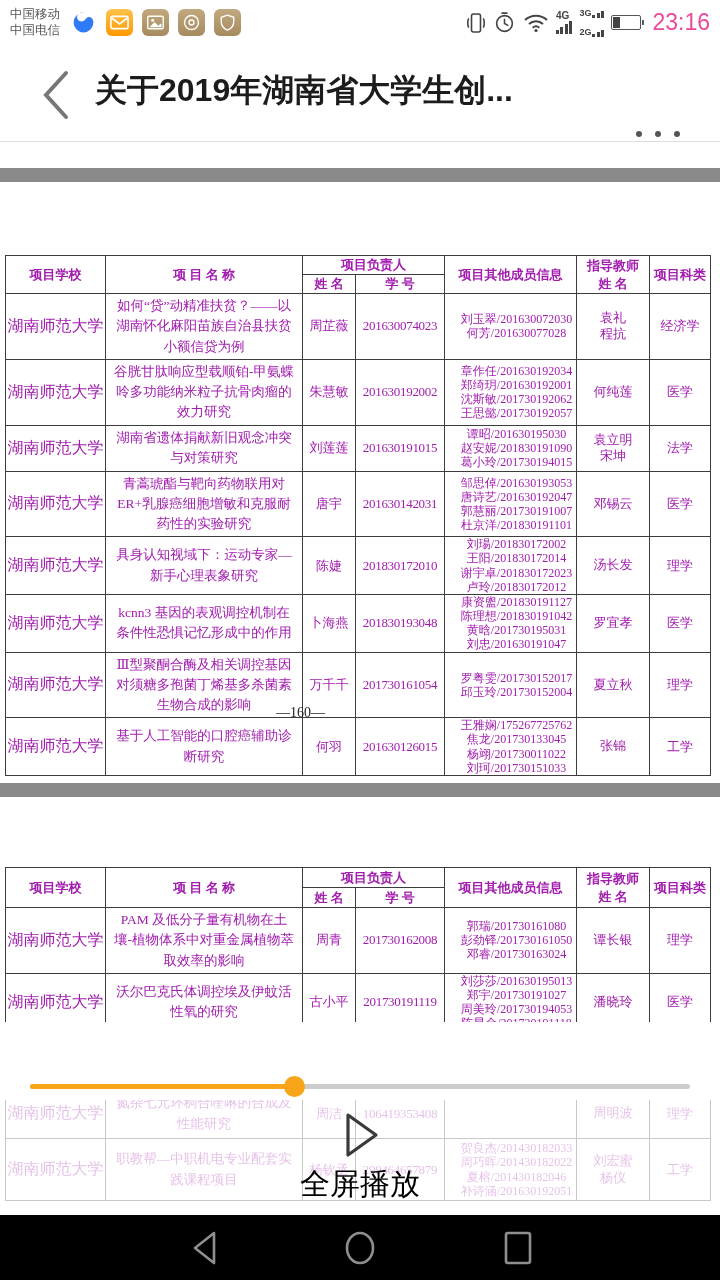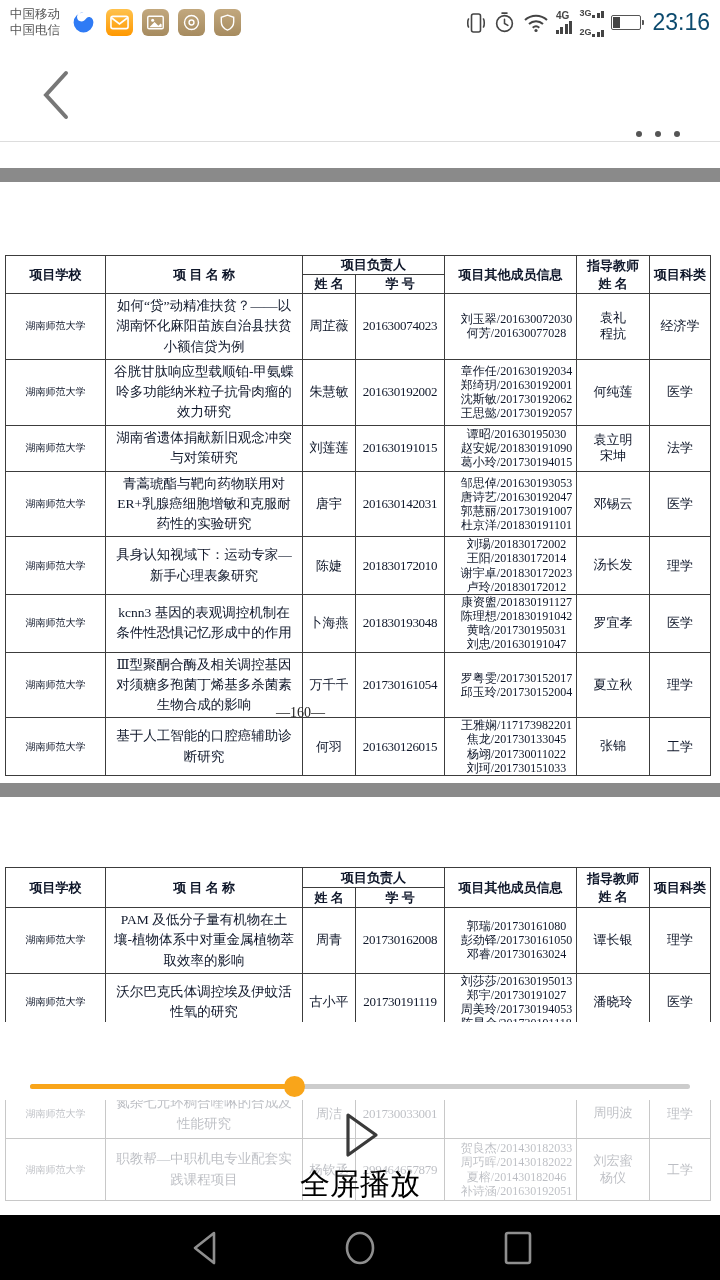--- a/index.html
+++ b/index.html
@@ -23,44 +23,44 @@
   .bars { display:flex; align-items:flex-end; gap:1.5px; }
   .bars i { width:3px; background:#444; display:block; }
   .net2 { display:flex; flex-direction:column; gap:10px; }
   .net2 .row { display:flex; align-items:flex-end; gap:1px; }
   .net2 .row span { font-size:9px; font-weight:bold; color:#444; line-height:1; }
   .battery { width:30px; height:15px; border:1.5px solid #555; border-radius:2px;
              position:relative; }
   .battery::after { content:""; position:absolute; right:-4px; top:3.5px; width:2.5px;
              height:5px; background:#555; border-radius:0 1px 1px 0; }
   .battery .lvl { position:absolute; left:1px; top:1px; bottom:1px; width:7px; background:#444; }
-  .clock-txt { font-size:23px; color:#0c4a6e; margin-left:4px; }
+  .clock-txt { font-size:23px; color:#ec4899; margin-left:4px; }
 
   
   .header { position:absolute; top:45px; left:0; width:720px; height:97px;
             background:#fff; border-bottom:1px solid #ddd; }
   .back-btn { position:absolute; left:36px; top:22px; width:40px; height:56px; }
   .doc-title { position:absolute; left:95px; top:24px; width:520px; font-size:32px;
                font-weight:600; color:#1c1c1c; white-space:nowrap; overflow:hidden; }
   .doc-sub { position:absolute; left:97px; top:70px; font-size:19px; color:#9a9a9a; }
   .menu-dots { position:absolute; right:40px; top:86px; display:flex; gap:13px; }
   .menu-dots i { width:6px; height:6px; border-radius:50%; background:#555; }
 
   
   .sep-bar { position:absolute; left:0; width:720px; height:14px; background:#8a8a8a; }
   .sep1 { top:168px; } .sep2 { top:783px; }
 
   .doc-table { position:absolute; left:5px; width:705px; border-collapse:collapse;
-    font-family:"Liberation Serif","DejaVu Serif",serif; color:#0f172a;
+    font-family:"Liberation Serif","DejaVu Serif",serif; color:#a21caf;
     table-layout:fixed; }
   .t1 { top:255px; }
   .doc-table th, .doc-table td { border:1px solid #3c3c3c; text-align:center;
     vertical-align:middle; font-weight:normal; overflow:hidden; }
   .doc-table th { font-size:13px; font-weight:bold; }
-  .c-school { font-size:10px; }
+  .c-school { font-size:16px; }
   .c-title  { font-size:13.5px; text-align:left; padding:2px 6px; line-height:1.5; }
   .c-name   { font-size:13px; }
   .c-id     { font-size:13px; letter-spacing:-0.3px; }
   .c-mem    { font-size:12px; line-height:1.18;padding-left:12px; }
   .c-adv    { font-size:13px; line-height:1.25; }
   .c-cat    { font-size:13px; }
   .pgnum { position:absolute; left:0; width:601px; top:705px; text-align:center;
     font-family:"Liberation Serif","DejaVu Serif",serif; font-size:14px; color:#222; }
 
   .p2-wrap { position:absolute; top:867px; left:0; width:720px; height:155px; overflow:hidden; }
@@ -177,20 +177,21 @@
         <span class="lvl"></span>
       </span>
     <span class="clock-txt">23:16</span>
   </div>
 </div>
 
 <div class="header">
   <svg class="back-btn" viewBox="0 0 40 56">
     <path d="M30 6 10 28l20 22" fill="none" stroke="#777" stroke-width="4" stroke-linecap="round"></path>
   </svg>
+  <div class="doc-title">关于2019年湖南省大学生创...</div>
   <div class="menu-dots">
       <i></i>
       <i></i>
       <i></i>
     </div>
 </div>
 
 <div class="sep-bar sep1"></div>
 
 <table class="doc-table t1">
@@ -329,21 +330,21 @@
           <div>夏立秋</div>
         </td>
       <td class="c-cat">理学</td>
     </tr>
     <tr style="height:57px">
       <td class="c-school">湖南师范大学</td>
       <td class="c-title">基于人工智能的口腔癌辅助诊断研究</td>
       <td class="c-name">何羽</td>
       <td class="c-id">201630126015</td>
       <td class="c-mem">
-          <div>王雅娴/117173982201</div>
+          <div>王雅娴/175267725762</div>
           <div>焦龙/201730133045</div>
           <div>杨翊/201730011022</div>
           <div>刘珂/201730151033</div>
         </td>
       <td class="c-adv">
           <div>张锦</div>
         </td>
       <td class="c-cat">工学</td>
     </tr>
   </tbody>
@@ -436,21 +437,21 @@
           <col style="width:89px">
           <col style="width:132px">
           <col style="width:73px">
           <col style="width:61px">
         </colgroup>
       <tbody>
         <tr style="height:50px">
           <td class="c-school">湖南师范大学</td>
           <td class="c-title">氮杂七元环稠合喹啉的合成及性能研究</td>
           <td class="c-name">周洁</td>
-          <td class="c-id">201730033001</td>
+          <td class="c-id">106419353408</td>
           <td class="c-mem">
               <div></div>
             </td>
           <td class="c-adv">
               <div>周明波</div>
             </td>
           <td class="c-cat">理学</td>
         </tr>
         <tr style="height:62px">
           <td class="c-school">湖南师范大学</td>

